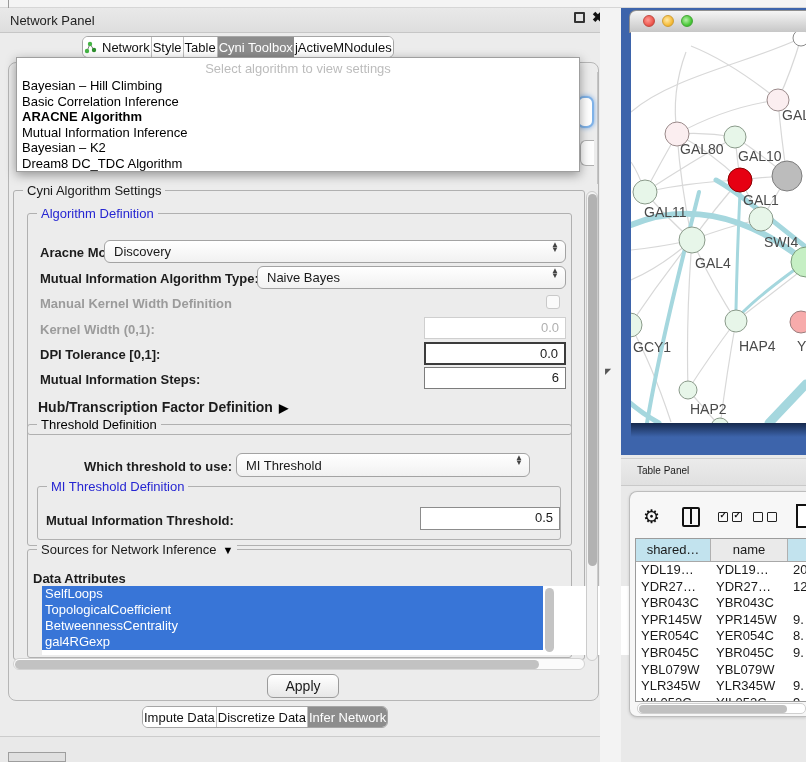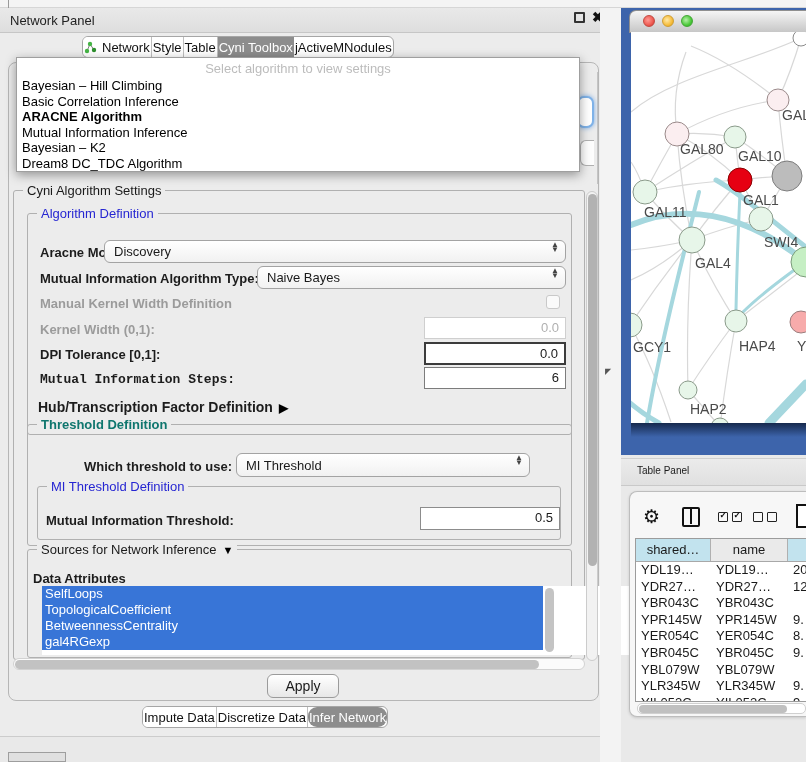--- a/index.html
+++ b/index.html
@@ -15,42 +15,42 @@
   #cp-header { left:0; top:8px; width:607px; height:25px; background:linear-gradient(#e9e9e9,#dedede); border-bottom:1px solid #c6c6c6; }
   #cp-title { left:10px; top:13px; font-size:13px; color:#222; }
   #cp-float { left:574px; top:12px; width:11px; height:11px; border:2px solid #333; border-radius:1px; }
   #cp-close { left:592px; top:9px; font-size:14px; font-weight:bold; color:#111; }
   #cp-body { left:0; top:33px; width:607px; height:704px; background:#ececec; border-right:1px solid #cfcfcf; }
   #cp-bottom-line { left:0; top:736px; width:607px; height:1px; background:#cccccc; }
 
   
   .tabbar { display:flex; border:1px solid #a6a6a6; border-radius:6px; background:#fff; overflow:hidden; height:22px; }
   .tab { display:flex; align-items:center; gap:5px; padding:0 1px; font-size:13px; color:#111; background:#fff; border-right:1px solid #bfbfbf; white-space:nowrap; }
-  .tab:last-child { border-right:none;border-radius:9px; }
+  .tab:last-child { border-right:none; }
   .tab.sel { background:#8d8d8d; color:#fff; border-right:none; }
   #top-tabs { left:82px; top:36px; }
   #bottom-tabs { left:142px; top:706px; }
 
   
   #cp-panel { left:8px; top:62px; width:591px; height:639px; border:1px solid #b6b6b6; border-radius:8px; background:#ececec; }
 
   
   #algo-popup { left:16px; top:57px; width:564px; height:115px; background:#fff; border:1px solid #9f9f9f; box-shadow:0 3px 10px rgba(0,0,0,.38); z-index:30; }
   #algo-placeholder { text-align:center; color:#bcbcbc; font-size:13px; padding-top:3px; height:20px; }
   .algo-item { font-size:13px; padding-left:5px; height:15.6px; line-height:15.6px; color:#000; }
   .algo-item.bold { font-weight:bold; }
   #combo-peek { left:577px; top:96px; width:17px; height:32px; background:#fff; border:2px solid #7fb2e8; border-radius:7px; box-shadow:0 0 5px #76a9e4; z-index:25; }
   #combo-peek2 { left:580px; top:140px; width:14px; height:26px; background:#fdfdfd; border:1px solid #b0b0b0; border-radius:6px 0 0 6px; border-right:none; z-index:5; }
   #hidden-edge { left:597px; top:72px; width:1px; height:112px; background:#c4c4c4; z-index:4; }
 
   
   .group { position:absolute; border:1px solid #b0b0b0; border-radius:3px; }
   .gtitle { position:absolute; top:-8px; left:9px; background:#ececec; padding:0 4px; font-size:13px; white-space:nowrap; }
   .gtitle.blue { color:#2626d2; }
-  .gtitle.green { color:#0f766e;font-weight:bold; }
+  .gtitle.green { color:#000000; }
 
   .lbl { position:absolute; font-size:13px; font-weight:bold; color:#1c1c1c; white-space:nowrap; }
   .lbl.dis { color:#9b9b9b; }
 
   
   .combo { position:absolute; background:linear-gradient(#ffffff,#f1f1f1); border:1px solid #a3a3a3; border-radius:6px; display:flex; align-items:center; font-size:13px; padding-left:9px; }
   .combo .arrows { position:absolute; right:6px; top:2px; font-size:8px; line-height:4.5px; color:#444; letter-spacing:0; text-align:center; }
 
   .field { position:absolute; background:#fff; font-size:13px; text-align:right; padding:2px 6px 0 0; }
   .checkbox { position:absolute; width:14px; height:14px; border:1px solid #c9c9c9; border-radius:3px; background:#fafafa; }
@@ -163,21 +163,21 @@
 <div class="combo" style="left:257px; top:266px; width:309px; height:23px;">
   <span>Naive Bayes</span>
   <span class="arrows">▲<br>▼</span>
 </div>
 <div class="lbl dis" style="left:40px; top:296px;">Manual Kernel Width Definition</div>
 <div class="checkbox" style="left:546px; top:295px;"></div>
 <div class="lbl dis" style="left:40px; top:322px;">Kernel Width (0,1):</div>
 <div class="field" style="left:424px; top:317px; width:142px; height:22px; border:1px solid #cfcfcf; color:#b0b0b0;">0.0</div>
 <div class="lbl" style="left:40px; top:347px;">DPI Tolerance [0,1]:</div>
 <div class="field" style="left:424px; top:342px; width:142px; height:23px; border:2px solid #3c3c3c;">0.0</div>
-<div class="lbl" style="left:40px; top:372px;font-family:Liberation Mono, monospace;">Mutual Information Steps:</div>
+<div class="lbl" style="left:40px; top:372px;">Mutual Information Steps:</div>
 <div class="field" style="left:424px; top:367px; width:142px; height:22px; border:1px solid #7c7c7c;">6</div>
 
 <div class="lbl" style="left:38px; top:399px; font-size:14px;"><span>Hub/Transcription Factor Definition</span><span class="tri">▶</span></div>
 
 <div class="group" style="left:27px; top:424px; width:545px; height:122px;">
   <span class="gtitle green">Threshold Definition</span>
 </div>
 <div class="lbl" style="left:84px; top:459px;">Which threshold to use:</div>
 <div class="combo" style="left:236px; top:453px; width:294px; height:24px;">
   <span>MI Threshold</span>

